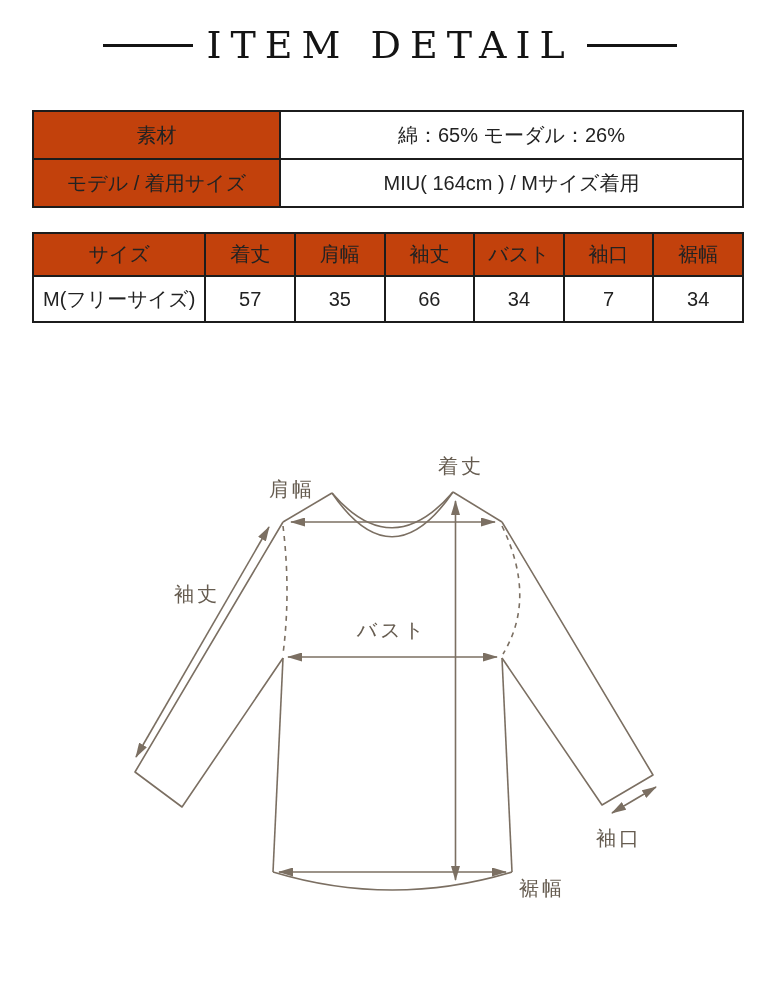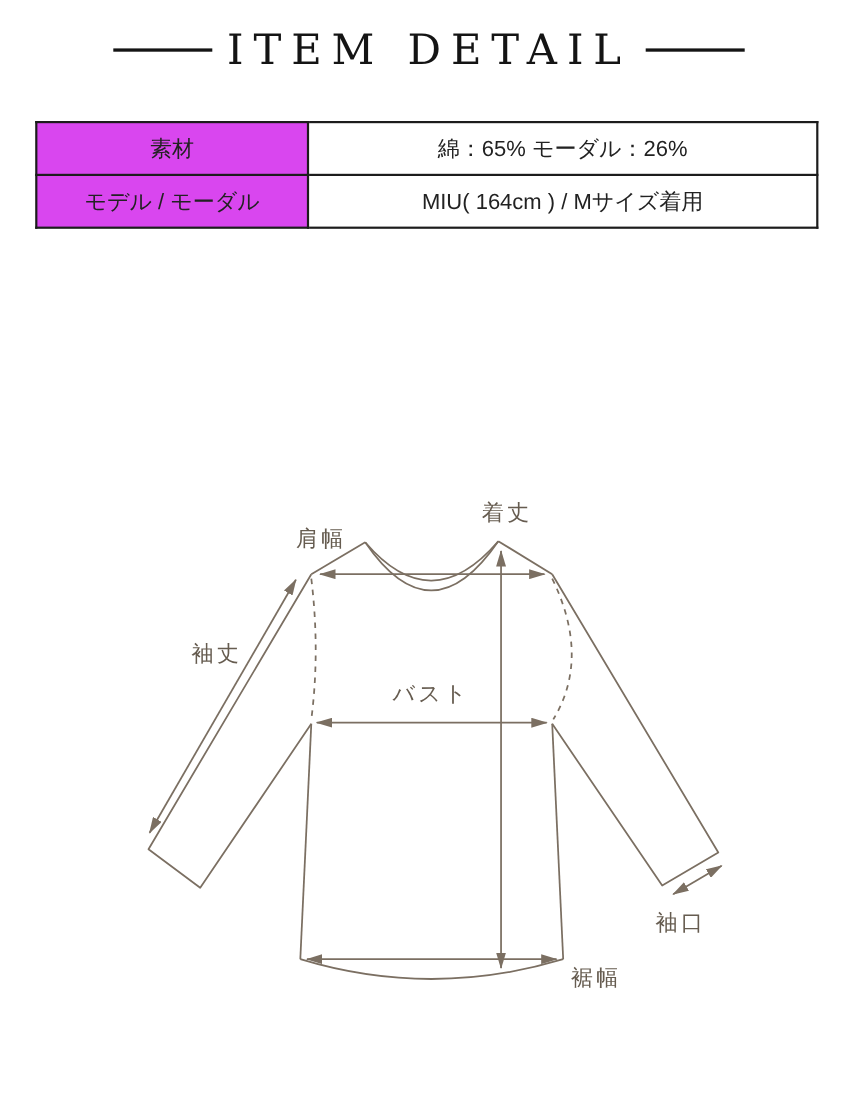--- a/index.html
+++ b/index.html
@@ -11,21 +11,21 @@
        display:flex;align-items:center;justify-content:center;gap:13px;}
   .hdr-rule{width:90px;height:3px;background:#141414;flex:0 0 auto;}
   .hdr-title{font-family:"DejaVu Serif",serif;font-size:38px;font-weight:400;
              letter-spacing:9px;color:#141414;white-space:nowrap;line-height:1;}
 
   
   table.t{position:absolute;left:32px;border-collapse:collapse;width:712px;
           table-layout:fixed;font-size:20px;color:#222;}
   table.t td,table.t th{border:2px solid #1c1c1c;text-align:center;vertical-align:middle;
           font-weight:400;padding:0;overflow:hidden;white-space:nowrap;}
-  .shade{background:#d946ef;}
+  .shade{background:#c2410c;}
   #spec-table{top:110px;}
   #spec-table td{height:46px;}
   #spec-table .c-label{width:34.5%;}
   #size-table{top:232px;}
   #size-table th{height:41px;}
   #size-table td{height:44px;}
   #size-table .c-size{width:24%;}
 
   
   #diagram{position:absolute;left:0;top:430px;}
@@ -42,26 +42,48 @@
     <div class="hdr-rule"></div>
   </div>
 
   <table class="t" id="spec-table">
     <tbody>
       <tr>
         <td class="c-label shade" bgcolor="#d8d8d8">素材</td>
         <td>綿：65% モーダル：26%</td>
       </tr>
       <tr>
-        <td class="c-label shade" bgcolor="#d8d8d8">モデル / モーダル</td>
+        <td class="c-label shade" bgcolor="#d8d8d8">モデル / 着用サイズ</td>
         <td>MIU( 164cm ) / Mサイズ着用</td>
       </tr>
     </tbody>
   </table>
 
+  <table class="t" id="size-table">
+    <tbody>
+      <tr>
+        <th class="c-size shade" bgcolor="#d8d8d8">サイズ</th>
+        <th class="shade" bgcolor="#d8d8d8">着丈</th>
+        <th class="shade" bgcolor="#d8d8d8">肩幅</th>
+        <th class="shade" bgcolor="#d8d8d8">袖丈</th>
+        <th class="shade" bgcolor="#d8d8d8">バスト</th>
+        <th class="shade" bgcolor="#d8d8d8">袖口</th>
+        <th class="shade" bgcolor="#d8d8d8">裾幅</th>
+      </tr>
+      <tr>
+        <td>M(フリーサイズ)</td>
+        <td>57</td>
+        <td>35</td>
+        <td>66</td>
+        <td>34</td>
+        <td>7</td>
+        <td>34</td>
+      </tr>
+    </tbody>
+  </table>
 
   <svg id="diagram" width="780" height="500" viewBox="0 0 780 500">
     <defs>
       <marker id="ah" markerUnits="userSpaceOnUse" markerWidth="15" markerHeight="9" refX="14" refY="4.5" orient="auto-start-reverse">
         <path d="M0,0 L15,4.5 L0,9 Z" fill="#7b6f62"></path>
       </marker>
     </defs>
 
     <g fill="none" stroke-width="1.6" stroke-linejoin="round" stroke="#7b6f62">
 

